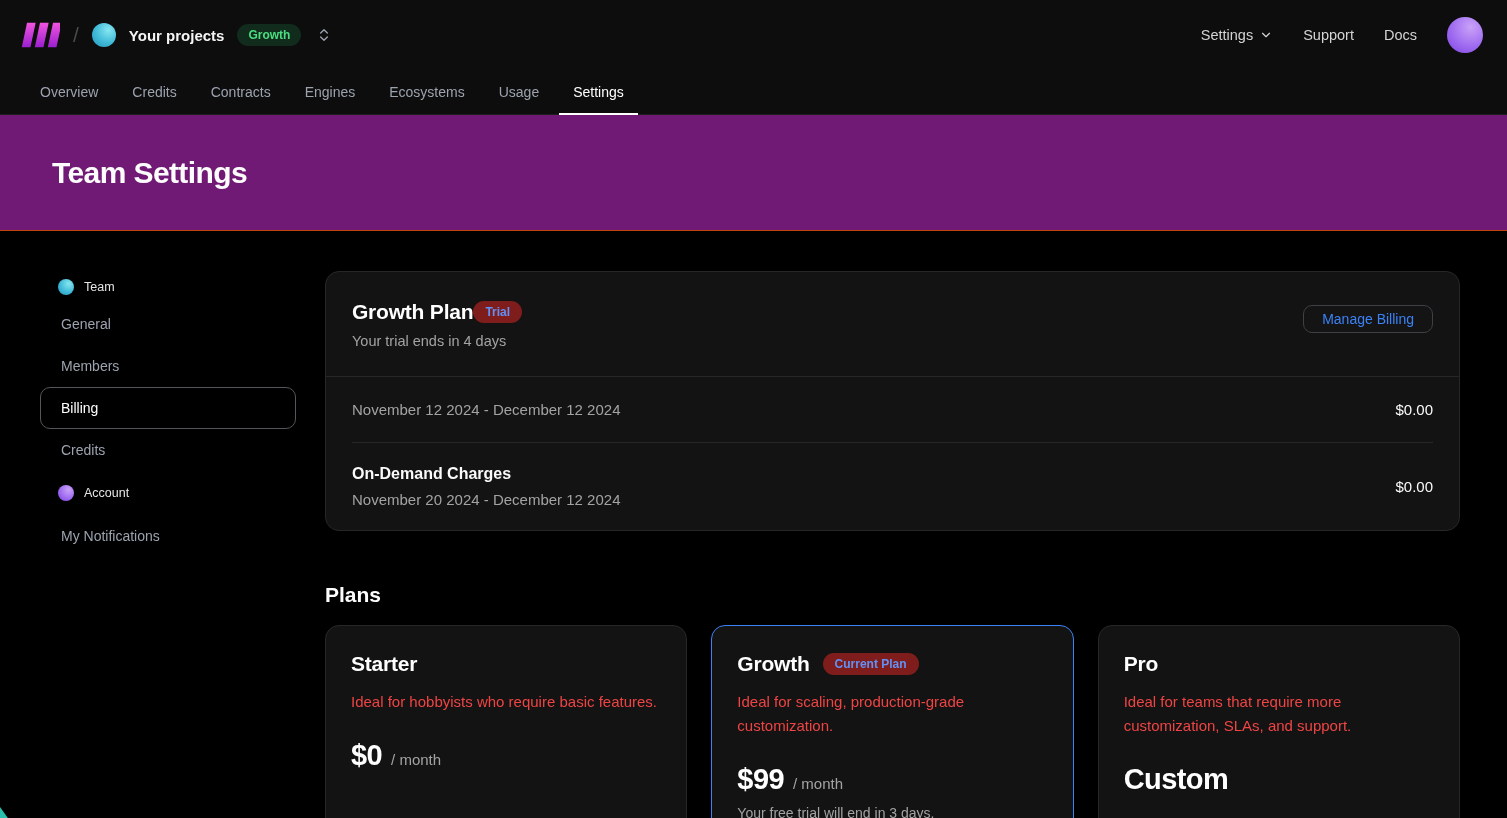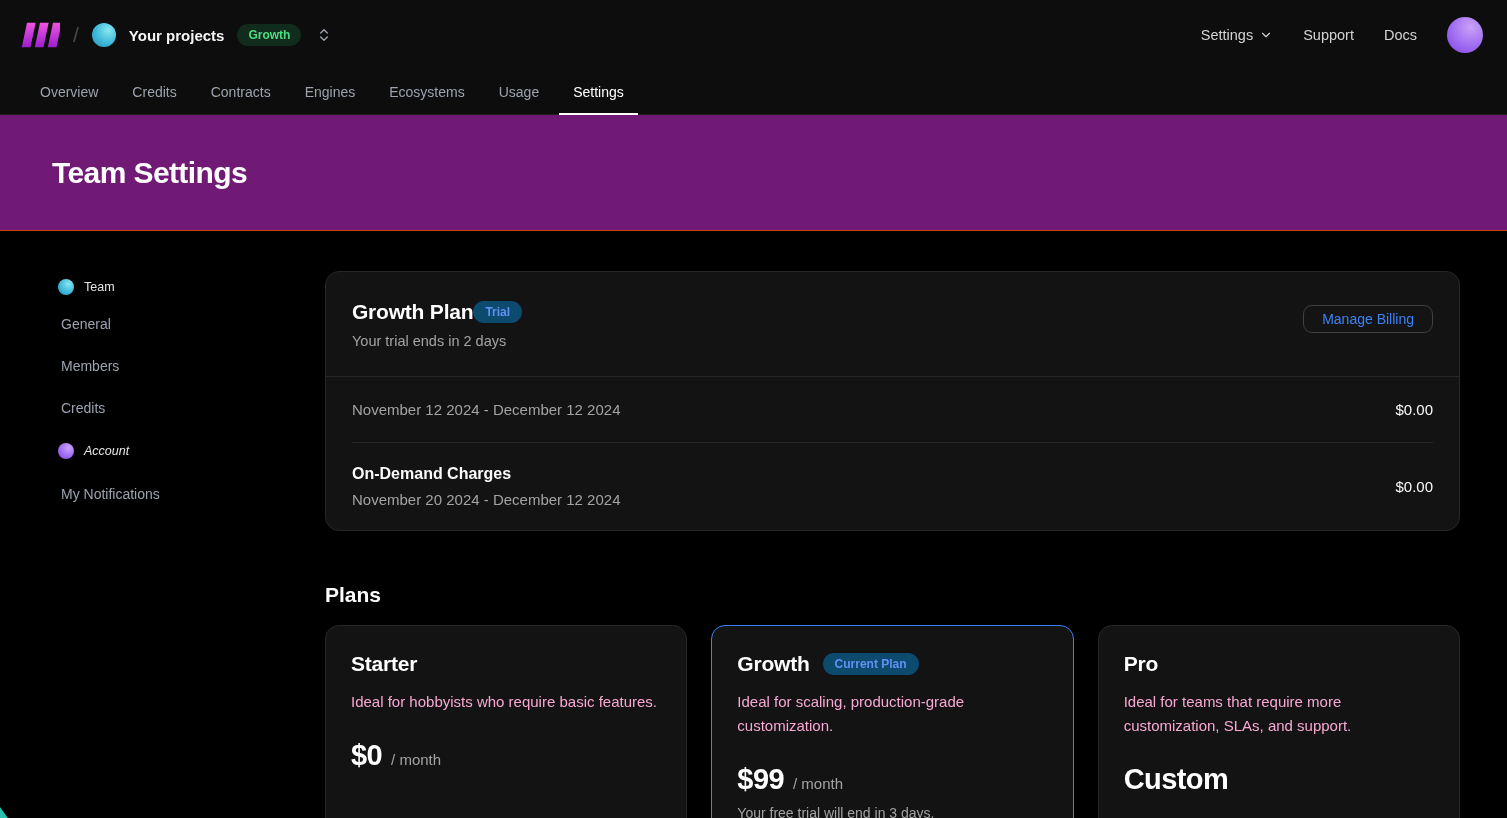--- a/index.html
+++ b/index.html
@@ -61,21 +61,21 @@
     border-bottom:1px solid #c2410c;
   }
   .page-title { font-size:30px; font-weight:700; letter-spacing:-0.02em; color:#fdfdfd; }
 
   
   .page-body { display:flex; gap:29px; padding:40px 47px 0 40px; }
 
   
   .sidebar { width:256px; flex-shrink:0; }
   .side-group { display:flex; align-items:center; gap:10px; height:32px; padding:0 18px; }
-  .side-group.account { margin-top:6px; margin-bottom:6px;font-style:italic; }
+  .side-group.account { margin-top:6px; margin-bottom:6px; }
   .side-dot { width:16px; height:16px; border-radius:50%; flex-shrink:0; }
   .side-dot.teal   { background:radial-gradient(circle at 66% 30%, #86e6f0 0%, #3fb9d8 55%, #2694ba 100%); }
   .side-dot.purple { background:radial-gradient(circle at 66% 30%, #caa2f8 0%, #9f6cf0 55%, #7e42e2 100%); }
   .side-group-label { font-size:12.5px; font-weight:500; color:#e5e5e5; }
   .side-item {
     height:42px; display:flex; align-items:center; padding:0 20px;
     font-size:14px; color:#9ca3af; border-radius:10px; cursor:pointer;
     border:1px solid transparent;
   }
   .side-item.selected { color:#fff; border-color:#55555c; }
@@ -83,21 +83,21 @@
   
   .main-col { flex:1; min-width:0; }
 
   
   .billing-card { background:#131313; border:1px solid #272727; border-radius:14px; overflow:hidden; }
   .bc-header { display:flex; justify-content:space-between; align-items:flex-start; padding:28px 26px 27px; }
   .bc-title-row { display:flex; align-items:center; }
   .bc-plan-name { font-size:21px; font-weight:700; letter-spacing:-0.01em; }
   .badge-blue {
     font-size:12px; font-weight:700; color:#6191f6;
-    background:#0c4a6e; padding:4px 12px; border-radius:999px; white-space:nowrap;
+    background:#7f1d1d; padding:4px 12px; border-radius:999px; white-space:nowrap;
   }
   .bc-subtitle { margin-top:9px; font-size:14.5px; color:#a3a3a3; }
   .manage-btn {
     background:#141414; border:1px solid #3f3f46; color:#3b82f6;
     font-size:14px; font-weight:500; font-family:inherit;
     height:28px; padding:0 18px; border-radius:9px; cursor:pointer; margin-top:5px;
   }
   .bc-divider { height:1px; background:#272727; }
   .bc-divider-inset { height:1px; background:#272727; margin:0 26px; }
   .bc-row { display:flex; justify-content:space-between; align-items:center; padding:24px 26px;gap:8px; }
@@ -109,21 +109,21 @@
   
   .plans-heading { font-size:21px; font-weight:700; margin:52px 0 18px; color:#fdfdfd; }
   .plan-grid { display:grid; grid-template-columns:repeat(3,1fr); gap:24px; }
   .plan-card {
     background:#131313; border:1px solid #272727; border-radius:14px;
     padding:26px 25px; height:290px;
   }
   .plan-card.highlighted { border-color:#3b82f6; }
   .plan-title-row { display:flex; align-items:center; gap:13px; }
   .plan-name { font-size:21px; font-weight:700; letter-spacing:-0.01em; }
-  .plan-desc { margin-top:14px; font-size:15px; color:#f9a8d4; line-height:1.6; max-width:310px; }
+  .plan-desc { margin-top:14px; font-size:15px; color:#ef4444; line-height:1.6; max-width:310px; }
   .plan-price-row { margin-top:25px; display:flex; align-items:baseline; gap:9px; }
   .plan-price { font-size:29px; font-weight:700; letter-spacing:-0.02em; }
   .plan-period { font-size:15px; color:#a3a3a3; }
   .plan-note { margin-top:9px; font-size:14px; color:#a3a3a3; }
 
   
   .corner-artifact {
     position:absolute; left:0; bottom:-3px; width:10px; height:14px;
     background:#2dd4bf;
     clip-path:polygon(0 0, 100% 100%, 0 100%);
@@ -188,38 +188,39 @@
 
 <div class="page-body">
 
   <aside class="sidebar">
     <div class="side-group">
       <span class="side-dot teal"></span>
       <span class="side-group-label">Team</span>
     </div>
     <div class="side-item">General</div>
     <div class="side-item">Members</div>
+    <div class="side-item selected">Billing</div>
     <div class="side-item">Credits</div>
     <div class="side-group account">
       <span class="side-dot purple"></span>
       <span class="side-group-label">Account</span>
     </div>
     <div class="side-item">My Notifications</div>
   </aside>
 
   <main class="main-col">
 
     <section class="billing-card">
       <div class="bc-header">
         <div>
           <div class="bc-title-row">
             <span class="bc-plan-name">Growth Plan</span>
             <span class="badge-blue">Trial</span>
           </div>
-          <div class="bc-subtitle">Your trial ends in 2 days</div>
+          <div class="bc-subtitle">Your trial ends in 4 days</div>
         </div>
         <button class="manage-btn">Manage Billing</button>
       </div>
       <div class="bc-divider"></div>
       <div class="bc-row">
         <span class="bc-period">November 12 2024 - December 12 2024</span>
         <span class="bc-amount">$0.00</span>
       </div>
       <div class="bc-divider-inset"></div>
       <div class="bc-row ondemand">

